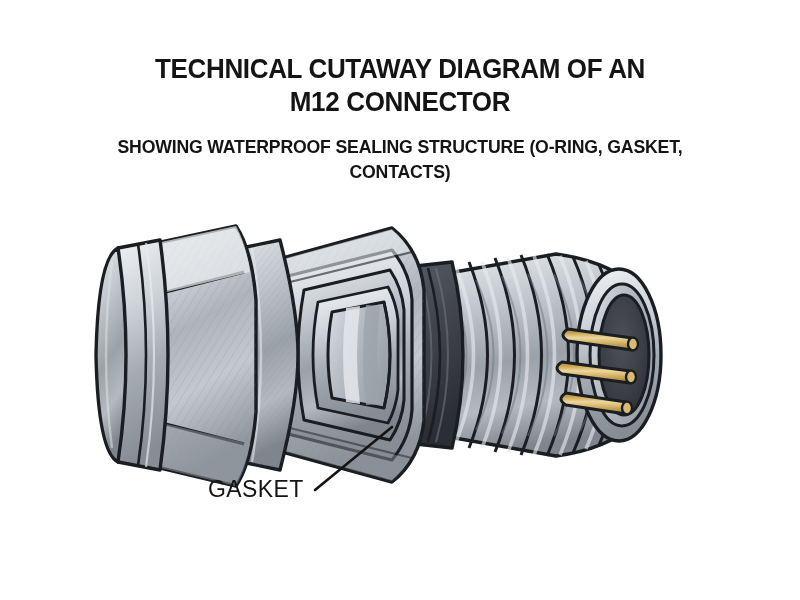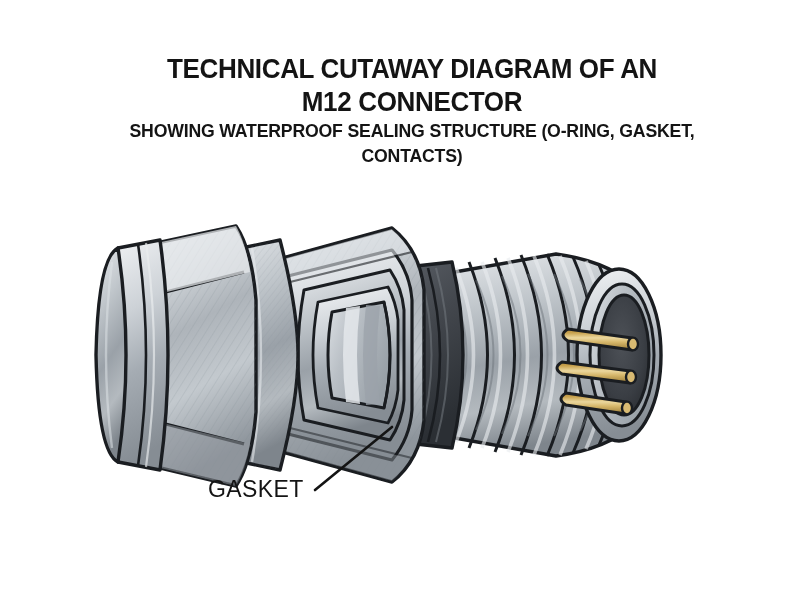--- a/index.html
+++ b/index.html
@@ -16,21 +16,21 @@
   }
   #page {
     position: relative;
     width: 800px;
     height: 600px;
     background: #ffffff;
   }
   #title-block {
     position: absolute;
     top: 52px;
-    left: 62px;
+    left: 50px;
     width: 700px;
     text-align: center;
   }
   .title-line {
     font-family: "Liberation Sans", sans-serif;
     font-weight: bold;
     font-size: 28px;
     line-height: 33px;
     letter-spacing: -0.4px;
     color: #141414;
@@ -43,21 +43,21 @@
     font-weight: bold;
     font-size: 19px;
     line-height: 25px;
     letter-spacing: -0.2px;
     color: #141414;
     transform: scaleX(0.93);
     transform-origin: center top;
     white-space: nowrap;
   }
   #subtitle-block {
-    margin-top: 0;
+    margin-top: 16px;
   }
   #figure {
     position: absolute;
     top: 0;
     left: 0;
     width: 800px;
     height: 600px;
   }
   .callout-text {
     font-family: "Liberation Sans", sans-serif;

